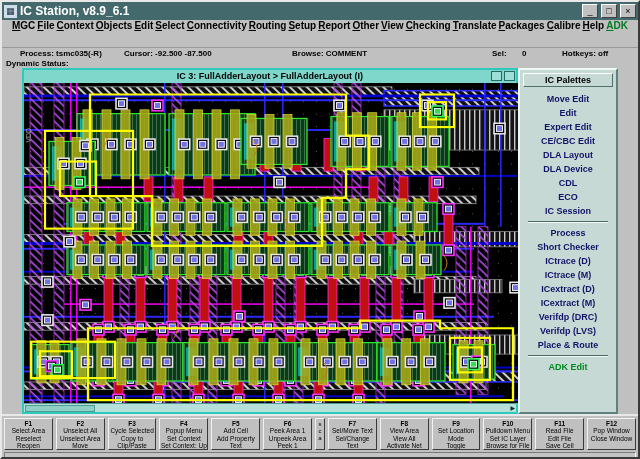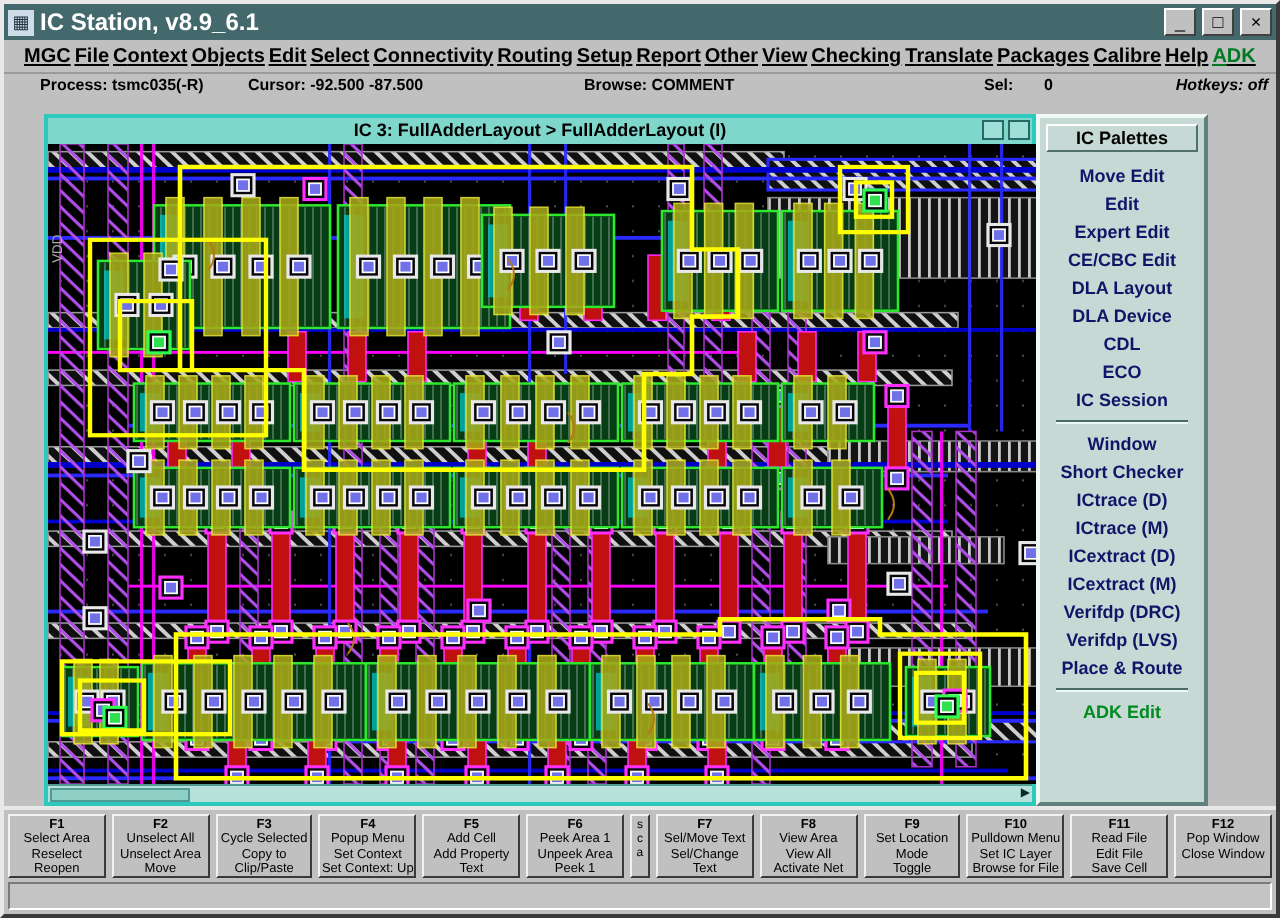--- a/index.html
+++ b/index.html
@@ -7,48 +7,48 @@
   .win{position:relative;width:640px;height:459px;background:#c0c0c0;
        border:2px solid;border-color:#e8e8e8 #3a3a3a #3a3a3a #e8e8e8;overflow:hidden;
        font-family:"Liberation Sans",sans-serif;}
   
   .titlebar{height:18px;background:#44696d;display:flex;align-items:center;padding:0 2px;gap:3px;}
   .tb-icon{width:13px;height:13px;background:#cfdde8;color:#234;font-size:9px;line-height:13px;text-align:center;flex:none;}
   .tb-title{color:#fff;font-weight:bold;font-size:12px;flex:1;white-space:nowrap;}
   .tb-btn{width:16px;height:14px;background:#c0c0c0;border:1px solid;border-color:#fff #404040 #404040 #fff;
           font-size:9px;line-height:11px;text-align:center;padding:0;font-family:"Liberation Sans",sans-serif;}
   
-  .menubar{height:17px;display:flex;align-items:center;justify-content:space-between;padding:0 10px;
-           font-size:10px;font-weight:bold;color:#000;border-bottom:1px solid #9a9a9a;text-decoration:underline;}
+  .menubar{height:28px;display:flex;justify-content:space-between;padding:0 10px;
+           font-size:10px;font-weight:bold;color:#000;border-bottom:1px solid #9a9a9a;}
   .menu-item{white-space:nowrap;cursor:default;}
   .menu-adk{color:#007a22;}
   
   .statusbar{height:20px;padding:1px 4px 0 4px;font-size:8px;font-weight:bold;color:#000;}
   .sr1{display:flex;white-space:nowrap;}
   .st-ctx{width:188px;}  .st-proc{width:118px;padding-left:14px;}  .st-cur{width:168px;}
-  .st-layer{flex:1;}  .st-sel-l{width:30px;} .st-sel-v{width:40px;text-align:left;} .st-hot{width:72px;text-align:right;font-style:italic;}
+  .st-layer{flex:1;}  .st-sel-l{width:30px;} .st-sel-v{width:40px;text-align:left;} .st-hot{width:72px;text-align:left;}
   .sr2{margin-top:1px;}
   
   .main{display:flex;height:346px;}
   .gutter{width:20px;flex:none;}
   .viewport{width:496px;flex:none;border:2px solid #2fc8bc;background:#000000;display:flex;flex-direction:column;}
   .vp-title{height:13px;background:#7fd6cb;color:#000;font-size:9px;font-weight:bold;line-height:13px;
             text-align:center;position:relative;flex:none;}
   .vp-btns{position:absolute;right:1px;top:1px;display:flex;gap:2px;}
   .vp-btn{width:11px;height:10px;background:#9ee0d7;border:1px solid #256a64;padding:0;}
   .vp-body{display:flex;flex:1;min-height:0;}
   #layout-canvas{width:520px;height:320px;background:#000;flex:none;}
   .vscroll{width:10px;background:#b6e0da;border-left:1px solid #4f9a92;display:flex;flex-direction:column;align-items:center;}
   .arr{font-size:6px;line-height:8px;color:#0a2a28;flex:none;}
   .vthumb{width:8px;height:44px;background:#8fd0c6;border:1px solid #4f9a92;margin-top:1px;flex:none;}
   .vsp{flex:1;} .hsp{flex:1;}
   .hscroll{height:9px;background:#b6e0da;border-top:1px solid #4f9a92;display:flex;align-items:center;padding:0 1px;flex:none;}
   .hthumb{width:70px;height:7px;background:#8fd0c6;border:1px solid #4f9a92;}
   
-  .palette{width:86px;background:#c6d9d5;border:2px solid;border-color:#eef8f5 #5f807c #5f807c #eef8f5;
+  .palette{width:100px;background:#c6d9d5;border:2px solid;border-color:#eef8f5 #5f807c #5f807c #eef8f5;
            margin-left:0;padding:3px 1px;flex:none;}
   .pal-h{border:1px solid;border-color:#fff #51706c #51706c #fff;background:#c6d9d5;text-align:center;
          font-size:9px;font-weight:bold;color:#000;padding:1px 0;margin:0 2px 5px 2px;}
   .pal-item{font-size:9px;font-weight:bold;color:#131368;text-align:center;height:14px;line-height:14px;cursor:default;}
   .pal-div{border-top:1px solid #4a6a66;border-bottom:1px solid #eef8f5;margin:3px 7px;}
   .pal-adk{color:#008a20;}
   
   .fkeys{display:flex;gap:3px;padding:2px 2px 1px 2px;height:37px;border-top:2px solid #e8e8e8;}
   .fkey{flex:1;background:#c0c0c0;border:1px solid;border-color:#f2f2f2 #3a3a3a #3a3a3a #f2f2f2;
         font-size:6.5px;line-height:1.15;text-align:center;padding-top:1px;overflow:hidden;color:#000;}
@@ -90,20 +90,23 @@
     </div>
 
   <div class="statusbar">
     <div class="sr1">
       <span class="st-proc">Process: tsmc035(-R)</span>
       <span class="st-cur">Cursor:  -92.500  -87.500</span>
       <span class="st-layer">Browse: COMMENT</span>
       <span class="st-sel-l">Sel:</span>
       <span class="st-sel-v">0</span>
       <span class="st-hot">Hotkeys: off</span>
+    </div>
+    <div class="sr2">
+      <span>Dynamic Status:</span>
     </div>
   </div>
 
   <div class="main">
     <div class="gutter"></div>
 
     <div class="viewport">
       <div class="vp-title">
         <span>IC 3: FullAdderLayout &gt; FullAdderLayout (I)</span>
         <span class="vp-btns">
@@ -765,21 +768,21 @@
         <div class="pal-item">Move Edit</div>
         <div class="pal-item">Edit</div>
         <div class="pal-item">Expert Edit</div>
         <div class="pal-item">CE/CBC Edit</div>
         <div class="pal-item">DLA Layout</div>
         <div class="pal-item">DLA Device</div>
         <div class="pal-item">CDL</div>
         <div class="pal-item">ECO</div>
         <div class="pal-item">IC Session</div>
         <div class="pal-div"></div>
-        <div class="pal-item">Window</div>
+        <div class="pal-item">Process</div>
         <div class="pal-item">Short Checker</div>
         <div class="pal-item">ICtrace (D)</div>
         <div class="pal-item">ICtrace (M)</div>
         <div class="pal-item">ICextract (D)</div>
         <div class="pal-item">ICextract (M)</div>
         <div class="pal-item">Verifdp (DRC)</div>
         <div class="pal-item">Verifdp (LVS)</div>
         <div class="pal-item">Place &amp; Route</div>
         <div class="pal-div"></div>
         <div class="pal-item pal-adk">ADK Edit</div>

